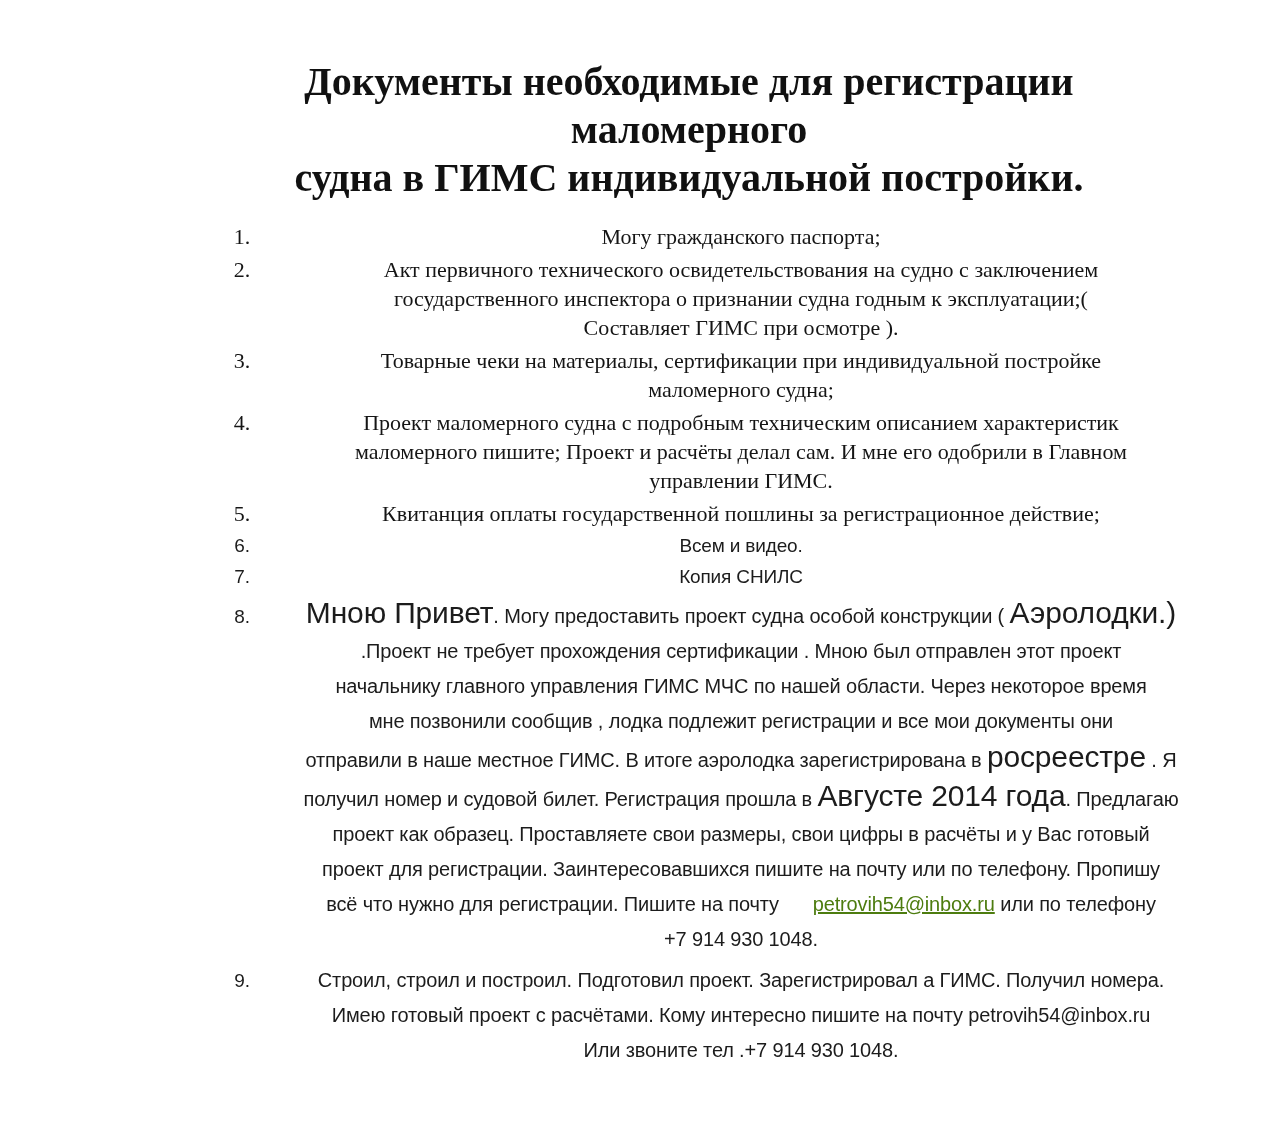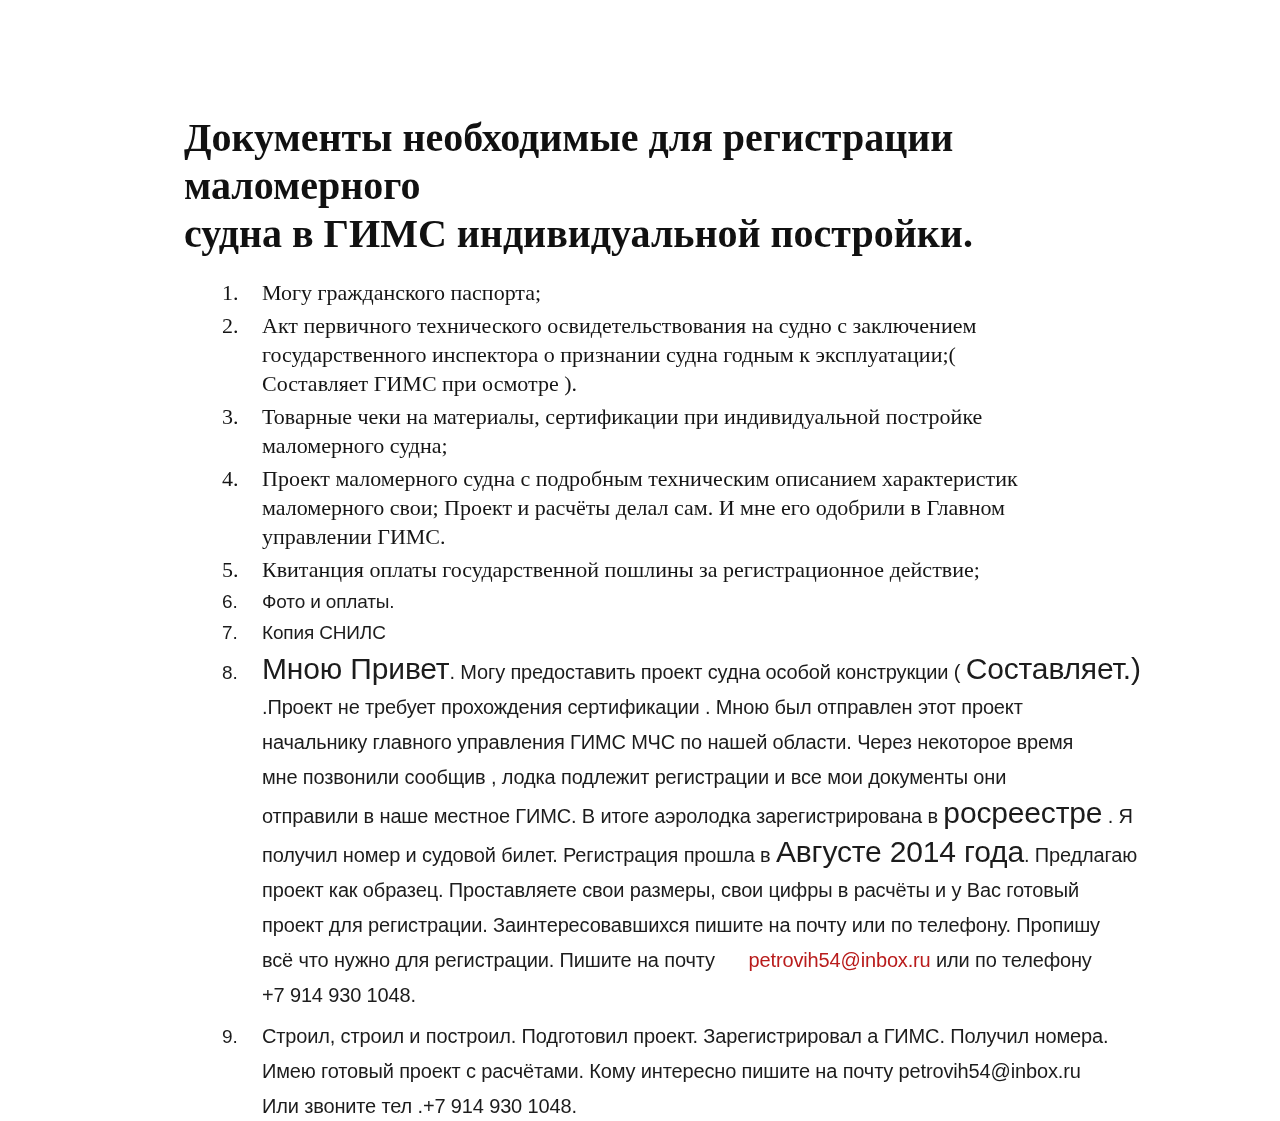--- a/index.html
+++ b/index.html
@@ -7,22 +7,23 @@
   body {
     width: 1280px;
     height: 1121px;
     background: #ffffff;
     overflow: hidden;
     font-family: "Liberation Sans", sans-serif;
   }
   .doc {
     width: 1280px;
     height: 1121px;
-    padding-top: 114px;
+    padding-top: 58px;
     color: #1c1c1c;
+    text-align: center;
   }
   .title {
     margin: 0 0 20px 184px;
     width: 1010px;
     font-family: "Liberation Serif", serif;
     font-weight: bold;
     font-size: 40px;
     line-height: 48px;
     white-space: pre-wrap;
     color: #111111;
@@ -56,21 +57,22 @@
   .row-6 { margin-top: 5px; margin-bottom: 6px; }
   .row-7 { margin-bottom: 6px; }
   .row-para { font-size: 20px; line-height: 35px; }
   .row-para .num { font-size: 19px; }
   .row-8 { margin-bottom: 6px; }
   .big {
     font-size: 30px;
     line-height: 35px;
   }
   a.email-link {
-    color: #b91c1c;
+    color: #4d7c0f;
+    text-decoration: underline;
     cursor: pointer;
     margin-left: 23px;
   }
 </style>
 </head>
 <body>
 
 <div class="doc">
 
   <h1 class="title">Документы необходимые для регистрации маломерного
@@ -92,42 +94,42 @@
 
     <div class="row row-serif">
       <span class="num">3.</span>
       <span class="txt">Товарные чеки на материалы, сертификации при индивидуальной постройке
 маломерного судна;</span>
     </div>
 
     <div class="row row-serif">
       <span class="num">4.</span>
       <span class="txt">Проект маломерного судна с подробным техническим описанием характеристик
-маломерного свои; Проект и расчёты делал сам. И мне его одобрили в Главном
+маломерного пишите; Проект и расчёты делал сам. И мне его одобрили в Главном
 управлении ГИМС.</span>
     </div>
 
     <div class="row row-serif">
       <span class="num">5.</span>
       <span class="txt">Квитанция оплаты государственной пошлины за регистрационное действие;</span>
     </div>
 
     <div class="row row-sans row-6">
       <span class="num">6.</span>
-      <span class="txt">Фото и оплаты.</span>
+      <span class="txt">Всем и видео.</span>
     </div>
 
     <div class="row row-sans row-7">
       <span class="num">7.</span>
       <span class="txt">Копия СНИЛС</span>
     </div>
 
     <div class="row row-sans row-para row-8">
       <span class="num">8.</span>
-      <span class="txt"><span class="big">Мною Привет</span><span>. Могу предоставить проект судна особой конструкции ( </span><span class="big">Составляет.)</span><span>
+      <span class="txt"><span class="big">Мною Привет</span><span>. Могу предоставить проект судна особой конструкции ( </span><span class="big">Аэролодки.)</span><span>
 .Проект не требует прохождения сертификации . Мною был отправлен этот проект
 начальнику главного управления ГИМС МЧС по нашей области. Через некоторое время
 мне позвонили сообщив , лодка подлежит регистрации и все мои документы они
 отправили в наше местное ГИМС. В итоге аэролодка зарегистрирована в </span><span class="big">росреестре</span><span> . Я
 получил номер и судовой билет. Регистрация прошла в </span><span class="big">Августе 2014 года</span><span>. Предлагаю
 проект как образец. Проставляете свои размеры, свои цифры в расчёты и у Вас готовый
 проект для регистрации. Заинтересовавшихся пишите на почту или по телефону. Пропишу
 всё что нужно для регистрации. Пишите на почту  </span><a class="email-link">petrovih54@inbox.ru</a><span> или по телефону
 +7 914 930 1048.</span></span>
     </div>

